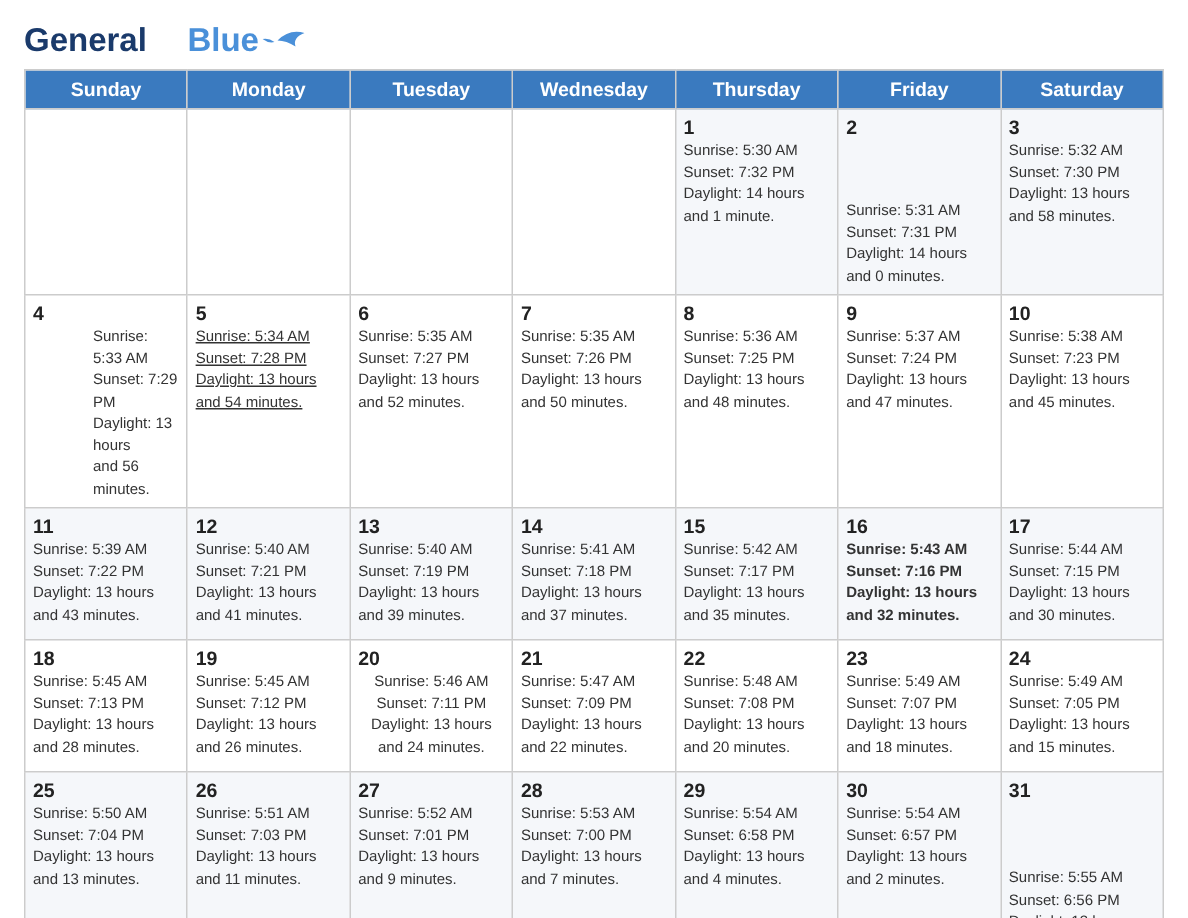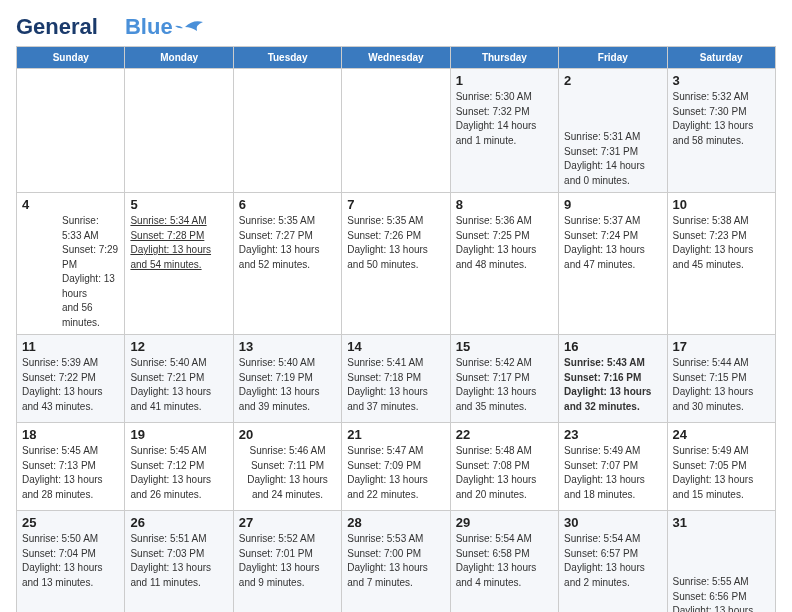--- a/index.html
+++ b/index.html
@@ -45,21 +45,21 @@
       color: #555;
     }
     table {
       width: 100%;
       border-collapse: collapse;
       table-layout: fixed;
     }
     thead tr th {
       background-color: #3a7abf;
       color: #fff;
-      font-size: 10px;
+      font-size: 13px;
       font-weight: bold;
       padding: 5px 4px;
       text-align: center;
       border: 1px solid #ccc;
     }
     tbody tr td {
       border: 1px solid #ccc;
       vertical-align: top;
       padding: 4px 5px;
       height: 88px;

